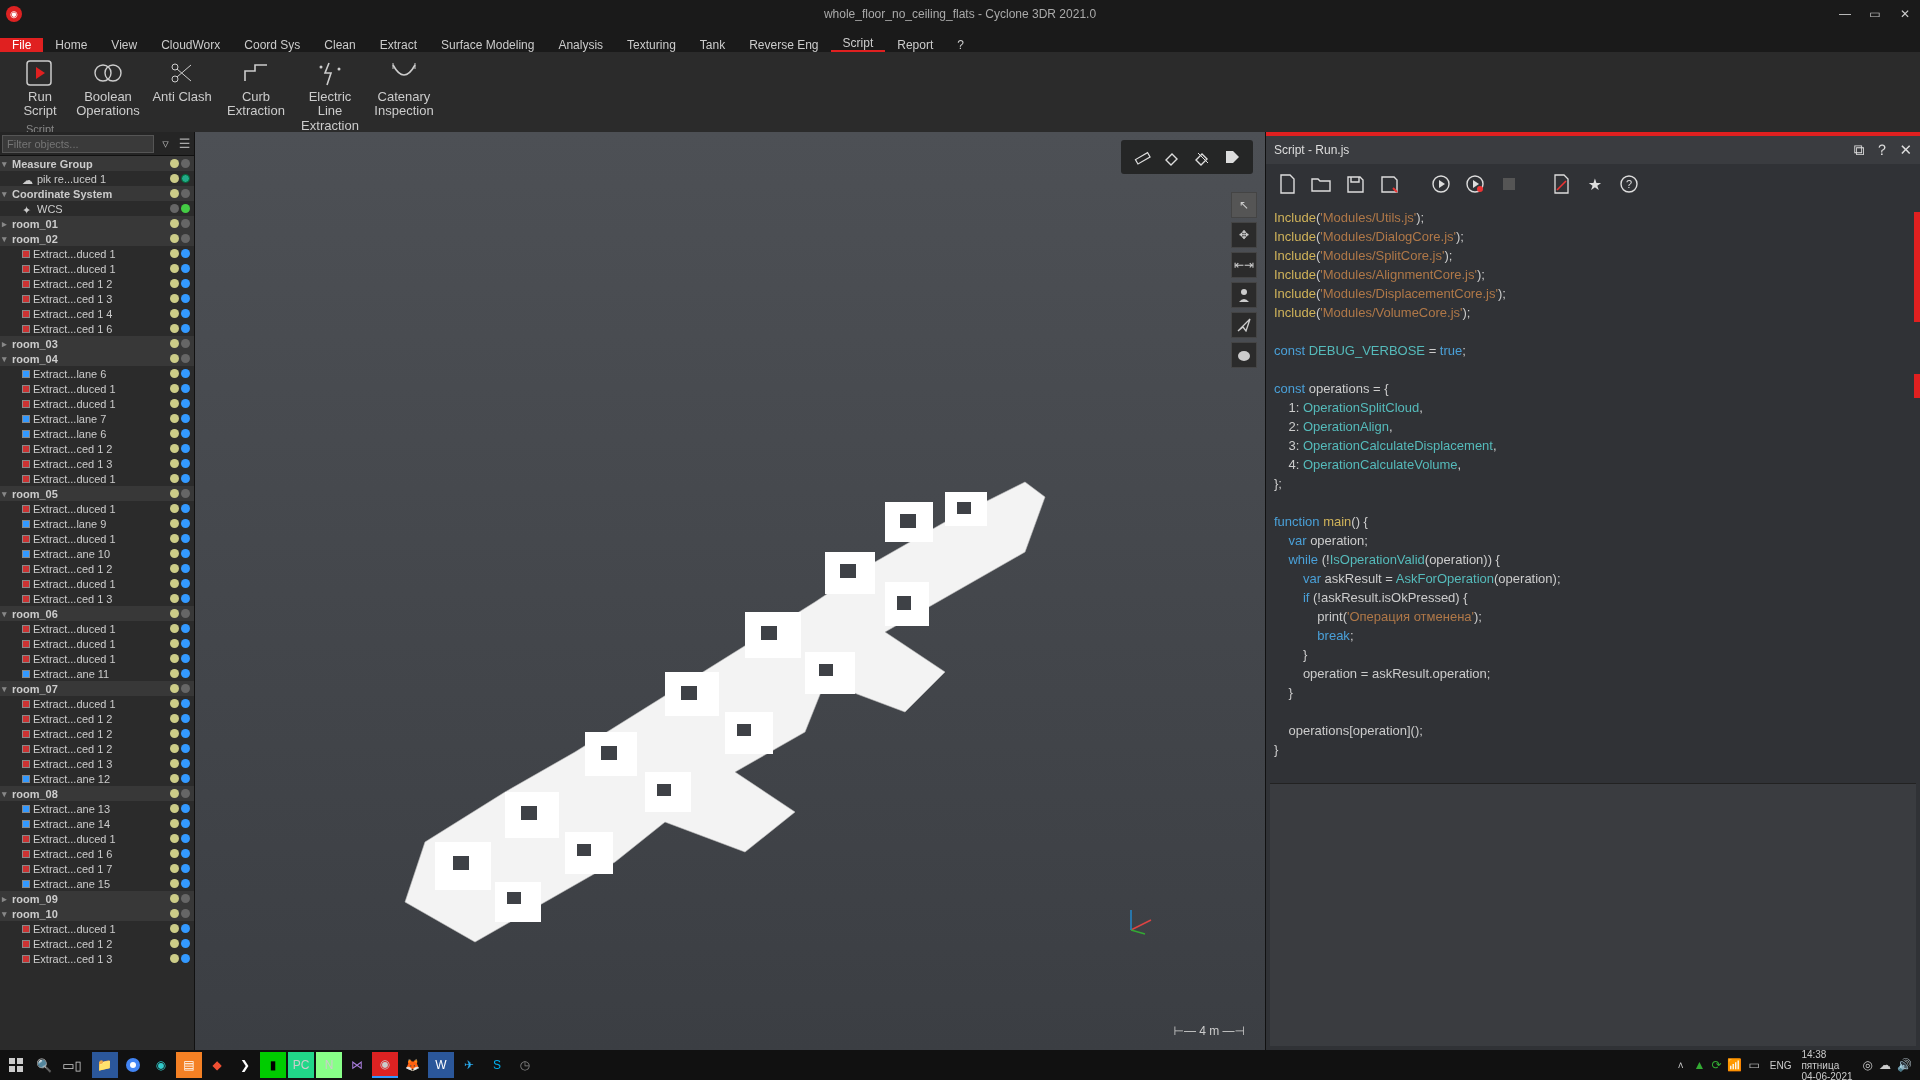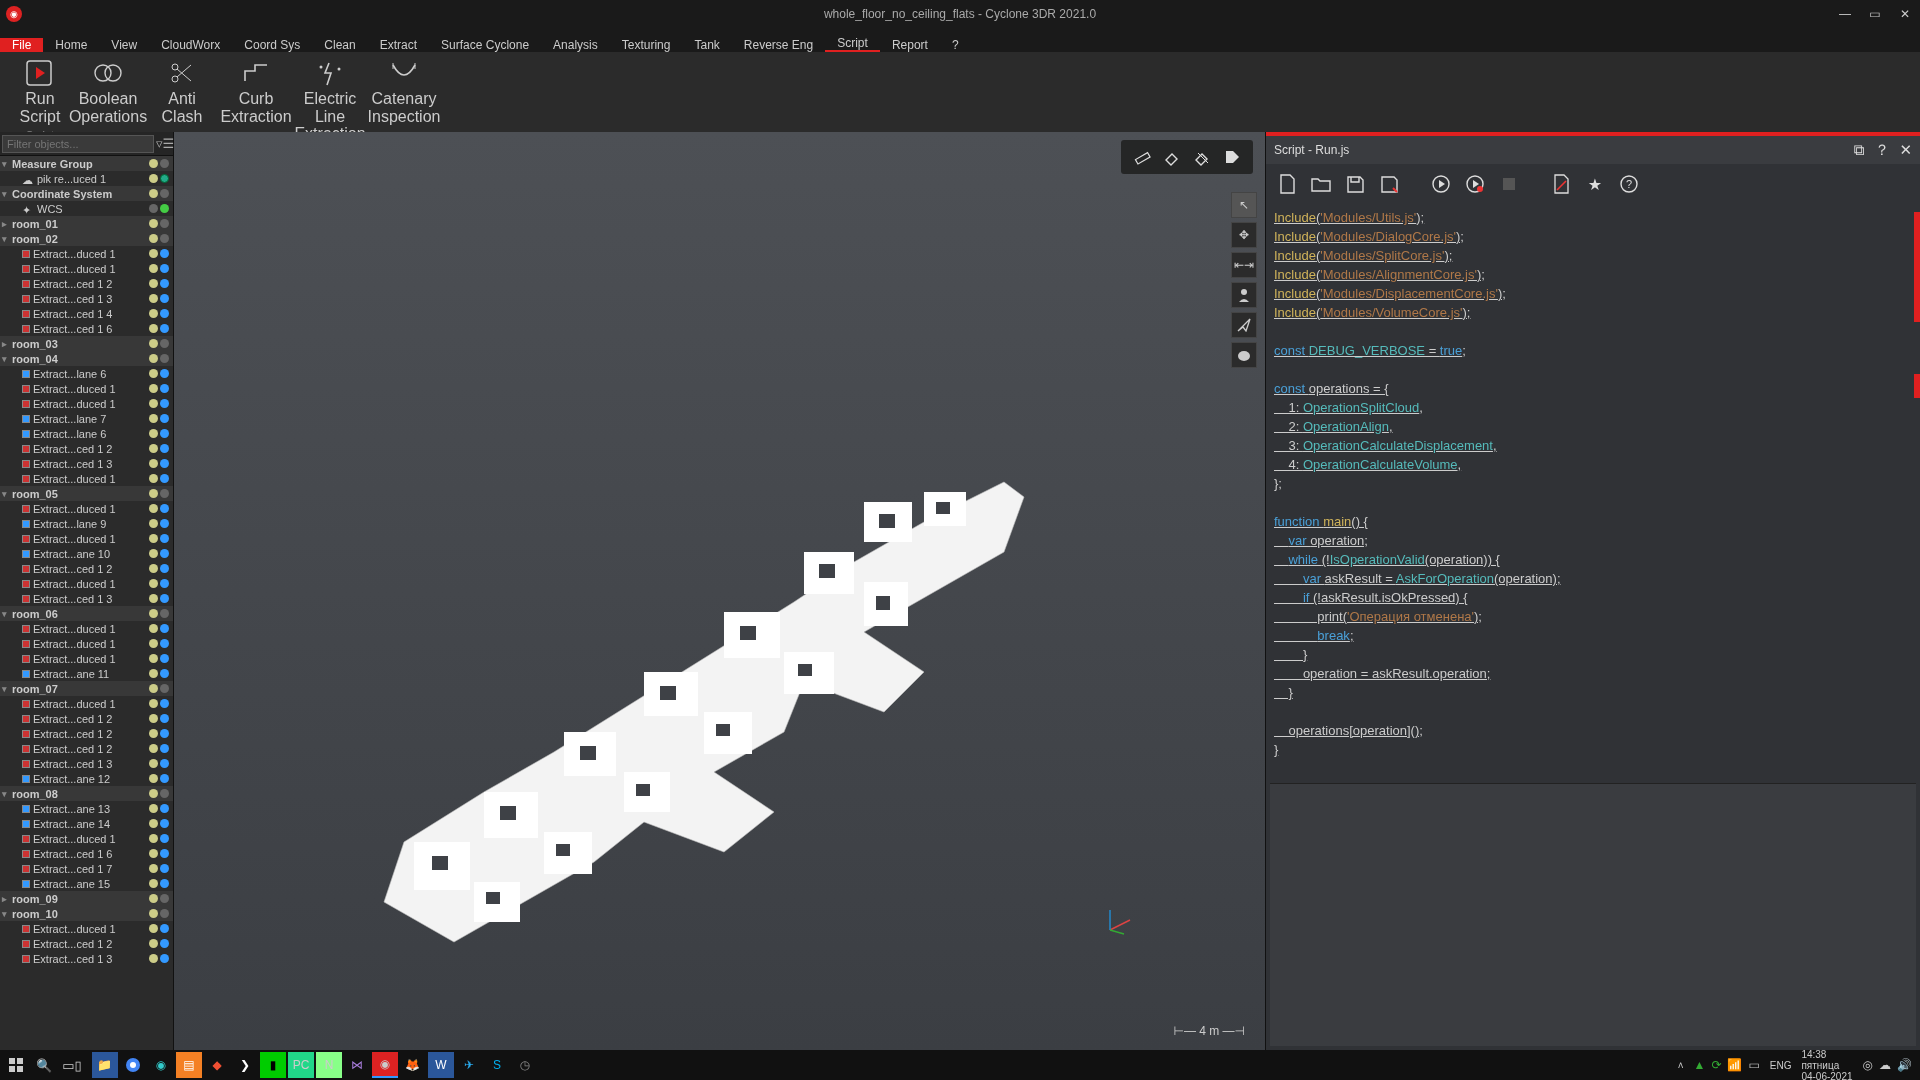--- a/index.html
+++ b/index.html
@@ -17,28 +17,28 @@
 .menubar .item { padding: 0 12px; display: flex; align-items: center; font-size: 12px; color: #ccc; }
 .menubar .item.active { background: #e02020; color: #fff; }
 .menubar .item.underlined { border-bottom: 2px solid #e02020; }
 
 
 .ribbon { height: 80px; background: #2b2b2b; display: flex; align-items: flex-start; padding: 4px 8px 0 8px; gap: 4px; }
 .ribbon-group { display: flex; flex-direction: column; align-items: center; }
 .ribbon-btns { display: flex; gap: 10px; }
 .ribbon-btn { display: flex; flex-direction: column; align-items: center; width: 64px; padding-top:2px; }
 .ribbon-btn .icon { width: 30px; height: 30px; display:flex;align-items:center;justify-content:center; }
-.ribbon-btn .label { font-size: 16px; text-align: center; line-height: 1.1; color:#ccc; margin-top:2px;}
+.ribbon-btn .label { font-size: 13px; text-align: center; line-height: 1.1; color:#ccc; margin-top:2px;}
 .ribbon-group-label { font-size: 11px; color: #888; margin-top: 4px; }
 
 
 .main { display: flex; height: calc(100% - 132px - 30px); background:#333; }
 
 
-.leftpanel { width: 174px; background: #2b2b2b; display: flex; flex-direction: column; border-right:1px solid #111;}
+.leftpanel { width: 195px; background: #2b2b2b; display: flex; flex-direction: column; border-right:1px solid #111;}
 .leftpanel .filterrow { display:flex; align-items:center; height:24px; background:#252525; border-bottom:1px solid #111;}
 .leftpanel .filterrow input { flex:1; background:#3a3a3a; border:1px solid #555; color:#888; font-size:11px; padding:2px 4px; margin:2px;}
 .leftpanel .filterrow .ico { width:20px; text-align:center; color:#aaa; font-size:13px;}
 .tree { flex:1; overflow-y:auto; overflow-x:hidden; font-size:11px; }
 .tree::-webkit-scrollbar{width:8px;} .tree::-webkit-scrollbar-thumb{background:#555;} .tree::-webkit-scrollbar-track{background:#222;}
 .tree-row { display:flex; align-items:center; height:15px; padding-left:2px; white-space:nowrap;}
 .tree-row.bold { font-weight:600; color:#ddd; background:#383838;}
 .tree-row .exp { width:10px; display:inline-block; color:#888; font-size:9px;}
 .tree-row .treeicon { width:12px; height:10px; display:inline-block; margin-right:3px;}
 .tree-row .sq { width:8px;height:8px;display:inline-block;border:1px solid #888;margin-right:3px;}
@@ -64,21 +64,21 @@
 .scriptpanel .sp-header { height:28px; display:flex; align-items:center; background:#3a3c40; padding:0 8px;}
 .scriptpanel .sp-header .title { font-size:12px; color:#ddd;}
 .scriptpanel .sp-header .icons { margin-left:auto; display:flex; gap:10px; color:#ddd;}
 .scriptpanel .sp-header .icons span{font-size:15px;}
 .scriptpanel .sp-toolbar { height:40px; display:flex; align-items:center; gap:12px; padding:0 10px; background:#303236;}
 .scriptpanel .sp-toolbar .tico { width:22px;height:22px;display:flex;align-items:center;justify-content:center;color:#ddd;font-size:16px;}
 .scriptpanel .sp-toolbar .tico.dim { color:#555;}
 .code-area { flex:0 0 auto; background:#303236; display:flex; font-family:Consolas,monospace; font-size:13px; line-height:19px; overflow:auto; height:575px; position:relative;}
 .code-area::-webkit-scrollbar{width:10px;} .code-area::-webkit-scrollbar-thumb{background:#555;}
 .gutter { background:#303236; color:#777; text-align:right; padding:4px 10px 4px 6px; border-right:1px solid #444;}
-.codelines { padding:4px 8px; white-space:pre; color:#ccc; flex:1;text-decoration:underline;}
+.codelines { padding:4px 8px; white-space:pre; color:#ccc; flex:1;}
 .codelines .kw{color:#4aa0d8;} .codelines .fn{color:#d0b35a;} .codelines .str{color:#b07848;} .codelines .lit{color:#4aa0d8;} .codelines .op{color:#ccc;} .codelines .id{color:#5bb;}
 .minimap-err{position:absolute;right:0;width:6px;background:#e02020;}
 .output-area { flex:1; background:#3a3c40; border-top:1px solid #222; margin:4px;}
 
 
 .taskbar { height:30px; background:#111; display:flex; align-items:center; position:relative;}
 .tb-left{display:flex;align-items:center;gap:8px;padding-left:6px;}
 .tb-left .tb-ico{width:20px;height:20px;display:flex;align-items:center;justify-content:center;color:#ccc;font-size:13px;}
 .tb-apps{display:flex;align-items:center;gap:2px;margin-left:10px;}
 .tb-apps .app{width:26px;height:26px;display:flex;align-items:center;justify-content:center;font-size:12px;}
@@ -102,21 +102,21 @@
 </div>
 
 <div class="menubar" id="menubar">
     <div class="item active">File</div>
     <div class="item">Home</div>
     <div class="item">View</div>
     <div class="item">CloudWorx</div>
     <div class="item">Coord Sys</div>
     <div class="item">Clean</div>
     <div class="item">Extract</div>
-    <div class="item">Surface Cyclone</div>
+    <div class="item">Surface Modeling</div>
     <div class="item">Analysis</div>
     <div class="item">Texturing</div>
     <div class="item">Tank</div>
     <div class="item">Reverse Eng</div>
     <div class="item underlined">Script</div>
     <div class="item">Report</div>
     <div class="item">?</div>
   </div>
 
 <div class="ribbon" id="ribbon">

